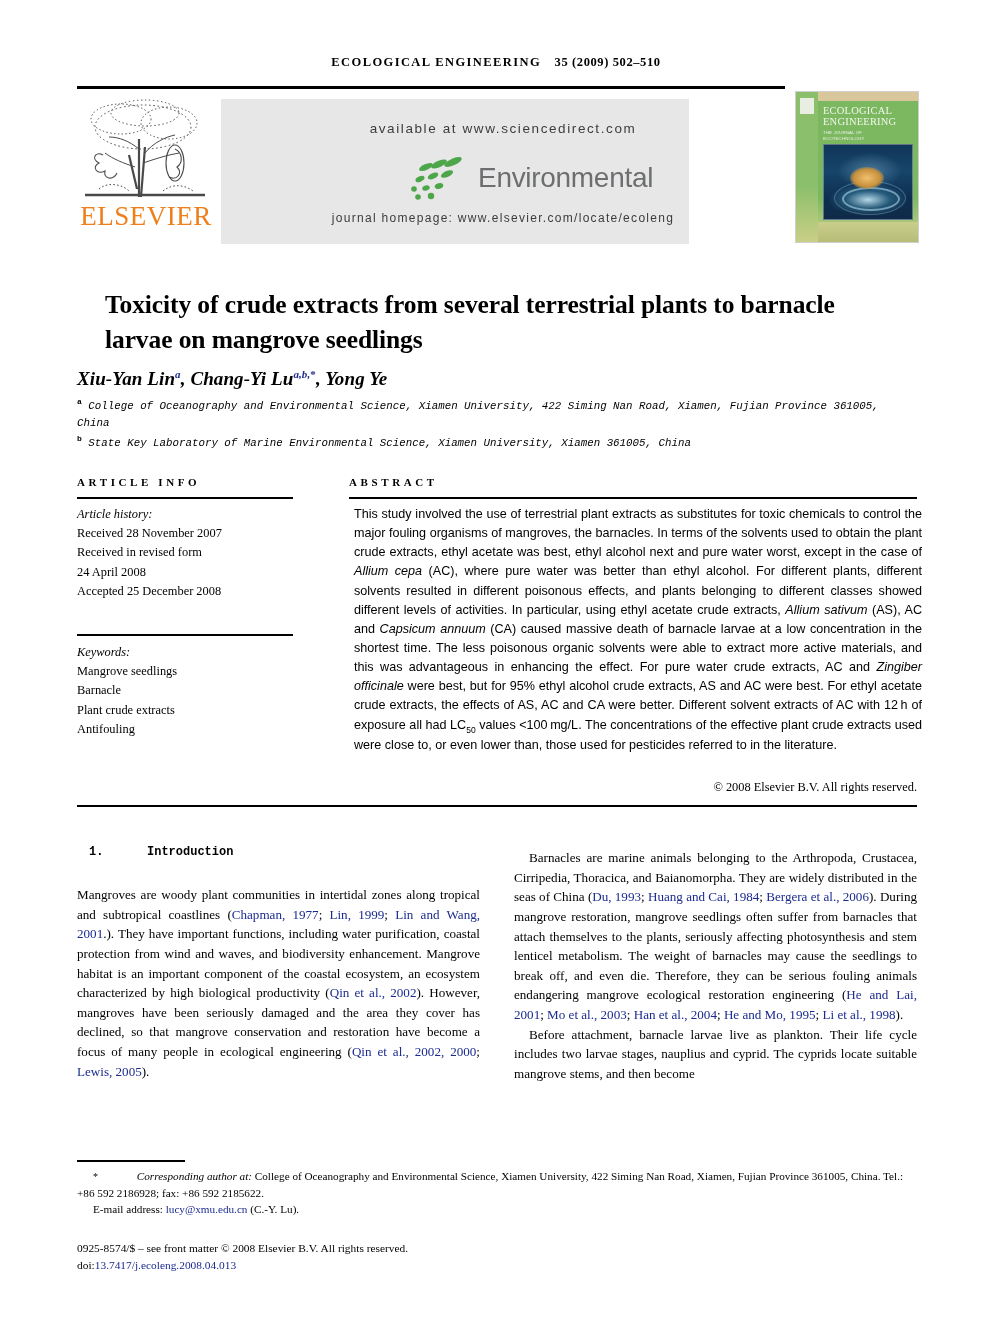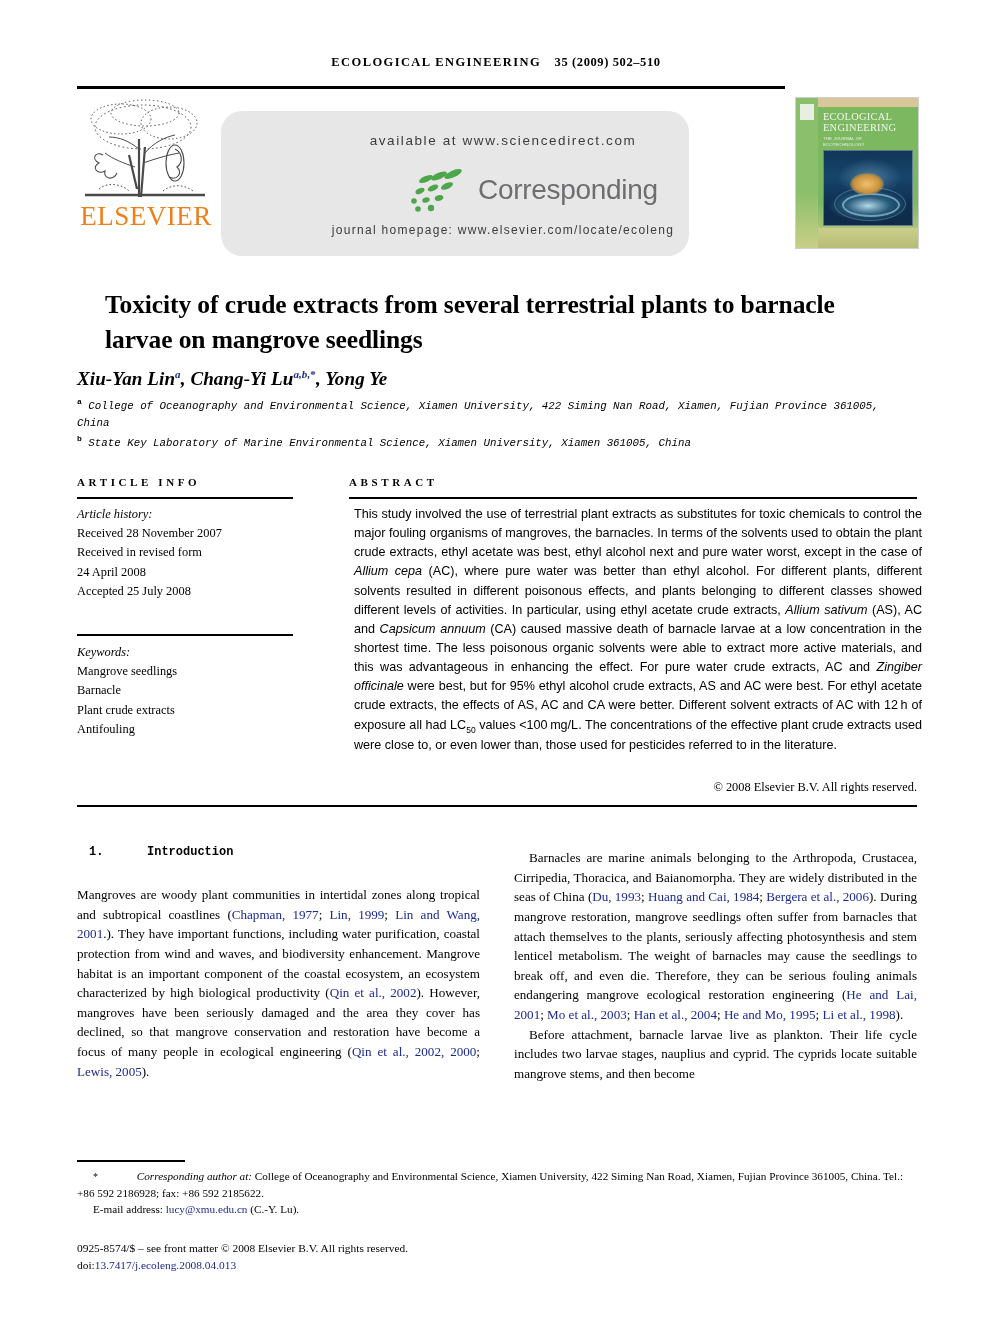--- a/index.html
+++ b/index.html
@@ -67,25 +67,24 @@
     width: 138px;
     text-align: center;
     color: #EE7F1A;
     font-family: "Liberation Serif", serif;
     font-size: 27px;
     letter-spacing: 0.5px;
     line-height: 1;
   }
   .sd-box {
     position: absolute;
-    left: 144px; top: 20px;
+    left: 144px; top: 8px;
     width: 468px;
     height: 145px;
     background: #e7e7e7;
-    border-radius: 21px;
   }
   .sd-available {
     position: absolute;
     left: 0; top: 22px;
     width: 564px;
     text-align: center;
     font-family: "Liberation Sans", sans-serif;
     font-size: 13.5px;
     color: #3c3c3c;
     letter-spacing: 1.6px;
@@ -116,21 +115,21 @@
     text-align: center;
     font-family: "Liberation Sans", sans-serif;
     font-size: 12px;
     color: #3c3c3c;
     letter-spacing: 1.3px;
   }
 
   
   .cover {
     position: absolute;
-    left: 718px; top: 6px;
+    left: 718px; top: 0;
     width: 124px;
     height: 152px;
     background: #000000;
     border: 1px solid #cfcfcf;
     box-sizing: border-box;
     overflow: hidden;
   }
   .cover-spine {
     position: absolute;
     left: 0; top: 0;
@@ -427,21 +426,21 @@
               <ellipse cx="41" cy="19" rx="6.5" ry="3.0" transform="rotate(-24 41 19)"></ellipse>
               <ellipse cx="27" cy="21" rx="5.6" ry="2.8" transform="rotate(-24 27 21)"></ellipse>
               <ellipse cx="14" cy="24" rx="4.8" ry="2.6" transform="rotate(-24 14 24)"></ellipse>
               <ellipse cx="33" cy="31" rx="4.4" ry="2.8" transform="rotate(-18 33 31)"></ellipse>
               <ellipse cx="20" cy="33" rx="3.8" ry="2.6" transform="rotate(-18 20 33)"></ellipse>
               <circle cx="8" cy="34" r="2.8"></circle>
               <circle cx="25" cy="41" r="3.2"></circle>
               <circle cx="12" cy="42" r="2.8"></circle>
             </g>
           </svg>
-          <span class="sd-word">Corresponding</span>
+          <span class="sd-word">Environmental</span>
         </div>
       </div>
       <div class="sd-homepage">journal homepage: www.elsevier.com/locate/ecoleng</div>
     </div>
 
     <div class="cover">
       <div class="cover-spine">
         <div class="cover-spine-mark"></div>
       </div>
       <div class="cover-main">
@@ -480,21 +479,21 @@
   <div class="sec-head head-info">ARTICLE INFO</div>
   <div class="sec-head head-abs">ABSTRACT</div>
   <div class="rule-info"></div>
   <div class="rule-abs"></div>
 
   <div class="info-hist">
     <div class="it">Article history:</div>
     <div>Received 28 November 2007</div>
     <div>Received in revised form</div>
     <div>24 April 2008</div>
-    <div>Accepted 25 July 2008</div>
+    <div>Accepted 25 December 2008</div>
   </div>
 
   <div class="rule-kw"></div>
 
   <div class="info-kw">
     <div class="it">Keywords:</div>
     <div>Mangrove seedlings</div>
     <div>Barnacle</div>
     <div>Plant crude extracts</div>
     <div>Antifouling</div>

